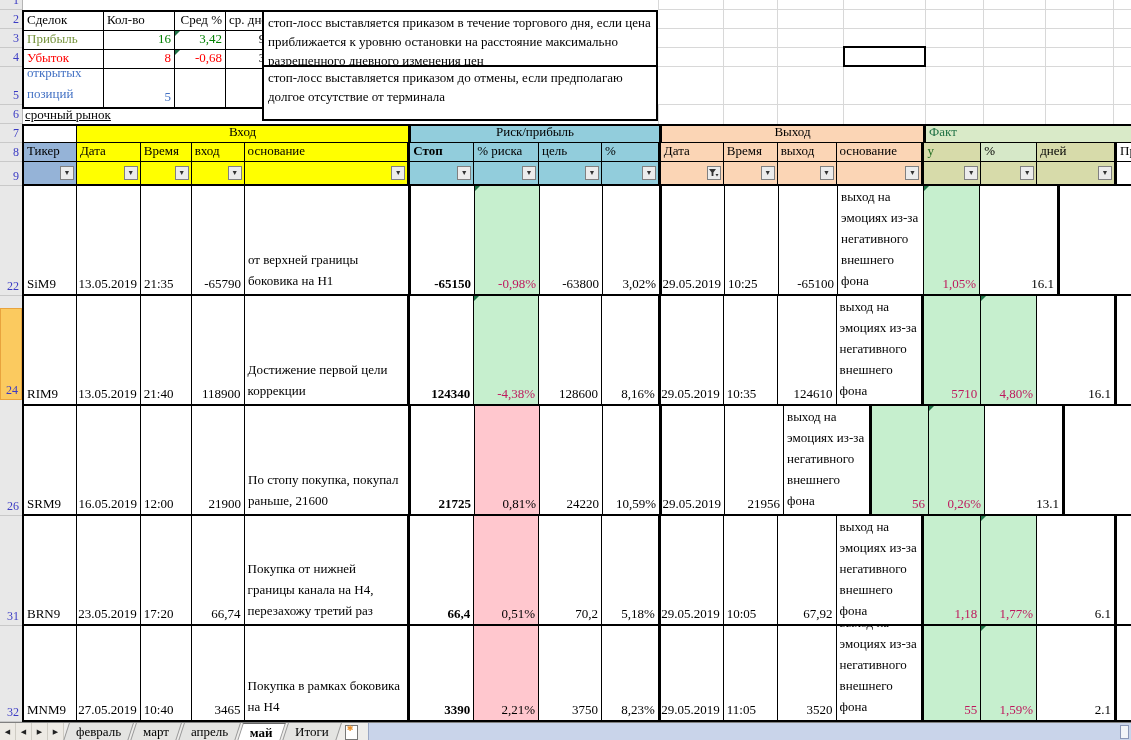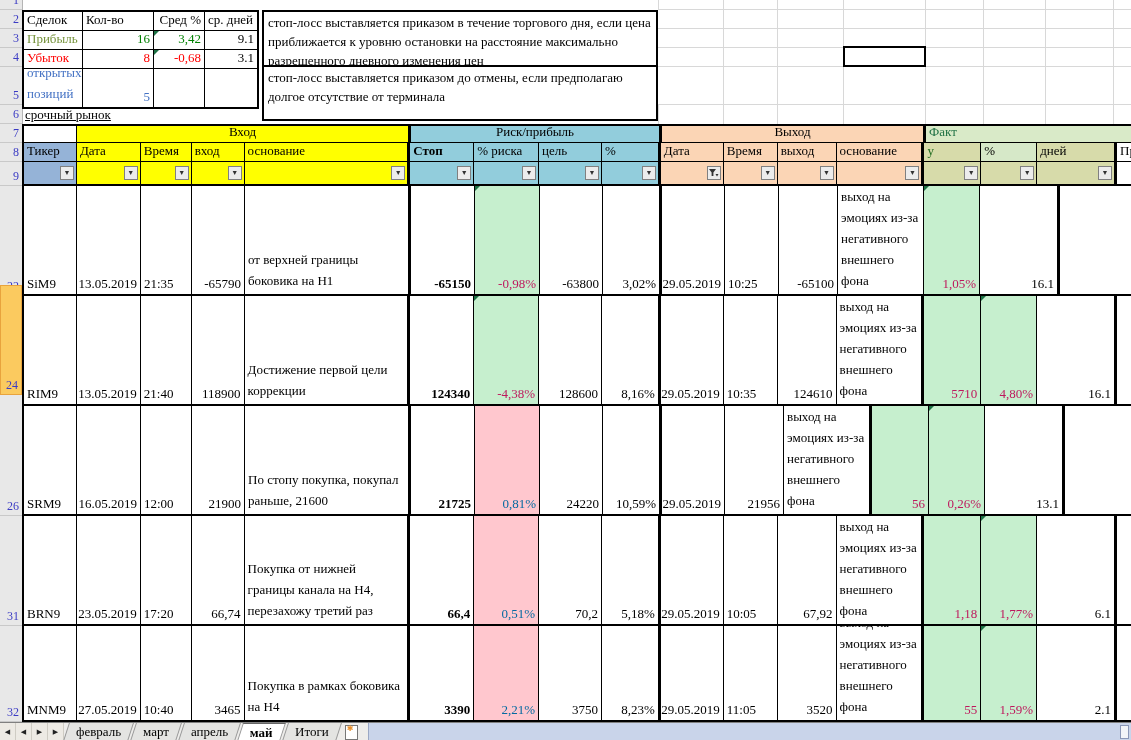--- a/index.html
+++ b/index.html
@@ -13,21 +13,21 @@
       color:#3b3bc4;font-size:12px;overflow:hidden;}
   .gn.hl{background:#FBCA5F;border:1px solid #E8A33D;}
 
   
   .sumtable{position:absolute;left:22px;top:10px;border:2px solid #000;background:#fff;}
   .srow{display:flex;}
   .sc{box-sizing:border-box;border-right:1px solid #000;border-bottom:1px solid #000;
       display:flex;align-items:flex-end;padding:0 3px 1px 3px;overflow:hidden;position:relative;line-height:18px;}
   .srow:last-child .sc{border-bottom:none;}
   .sc:last-child{border-right:none;}
-  .s1{width:59px}.s2{width:71px}.s3{width:51px}.s4{width:52px}
+  .s1{width:80px}.s2{width:71px}.s3{width:51px}.s4{width:52px}
   .h19s{height:19px}.h38s{height:38px}
   .right{justify-content:flex-end}
   .olive{color:#76933C}.redt{color:#FF0000}.bluet{color:#4472C4}.greent{color:#008000}
 
   .notes{position:absolute;left:262px;top:10px;width:396px;border:2px solid #000;box-sizing:border-box;background:#fff;}
   .note{box-sizing:border-box;padding:1px 4px 0 4px;line-height:19px;overflow:hidden;}
   .note1{height:55px;border-bottom:2px solid #000;}
   .note2{height:52px;border-radius:7px;}
   .marketlbl{position:absolute;left:25px;top:105px;height:19px;line-height:19px;text-decoration:underline;}
 
@@ -58,21 +58,21 @@
   .tickhdr{background:#95B3D7}
   .orange{background:#FBD5B5}
   .factban{background:#D9EAC8;color:#217346;}
   .olivec{background:#D7DBAA}
   .pcthdr{background:#D6E8C8}
   .facthdr{color:#1F6B1F}
 
   .gfill{background:#C6EFCE}
   .gtext{color:#be185d}
   .bfill{background:#FFC7CE}
-  .btext{color:#0369a1}
+  .btext{color:#000000}
 
   .tri::before{content:"";position:absolute;top:0;left:0;width:0;height:0;
      border-top:5px solid #1E7145;border-right:5px solid transparent;}
 
   .fbtn{position:absolute;right:2px;bottom:4px;width:14px;height:14px;background:#ECECEC;
      border:1px solid #808080;box-sizing:border-box;display:flex;align-items:center;justify-content:center;
      font-family:"Liberation Sans",sans-serif;font-size:7px;color:#333;cursor:pointer;}
 
   
   .tabbar{position:absolute;left:0;top:722px;width:1131px;height:18px;background:#EDECEA;
@@ -100,21 +100,21 @@
     <div class="gn" style="top:0;height:10px">1</div>
     <div class="gn" style="top:10px;height:19px">2</div>
     <div class="gn" style="top:29px;height:19px">3</div>
     <div class="gn" style="top:48px;height:19px">4</div>
     <div class="gn" style="top:67px;height:38px">5</div>
     <div class="gn" style="top:105px;height:19px">6</div>
     <div class="gn" style="top:124px;height:19px">7</div>
     <div class="gn" style="top:143px;height:19px">8</div>
     <div class="gn" style="top:162px;height:24px">9</div>
     <div class="gn" style="top:186px;height:110px">22</div>
-    <div class="gn hl" style="top:285px;height:110px">24</div>
+    <div class="gn hl" style="top:308px;height:92px">24</div>
     <div class="gn" style="top:406px;height:110px">26</div>
     <div class="gn" style="top:516px;height:110px">31</div>
     <div class="gn" style="top:626px;height:96px">32</div>
   </div>
 
   <svg class="topgrid" width="473" height="124">
     <g stroke="#D8D8D8" stroke-width="1">
       <line x1="0.5" y1="0" x2="0.5" y2="10"></line>
         <line x1="0.5" y1="105" x2="0.5" y2="124"></line>
       <line x1="65.5" y1="0" x2="65.5" y2="124"></line>

